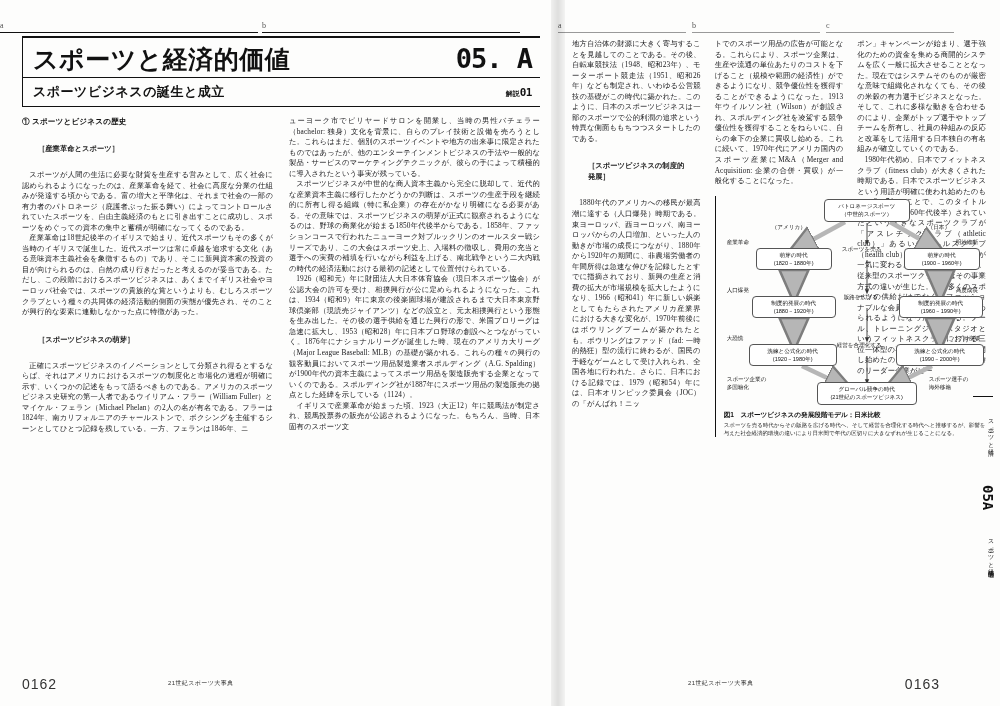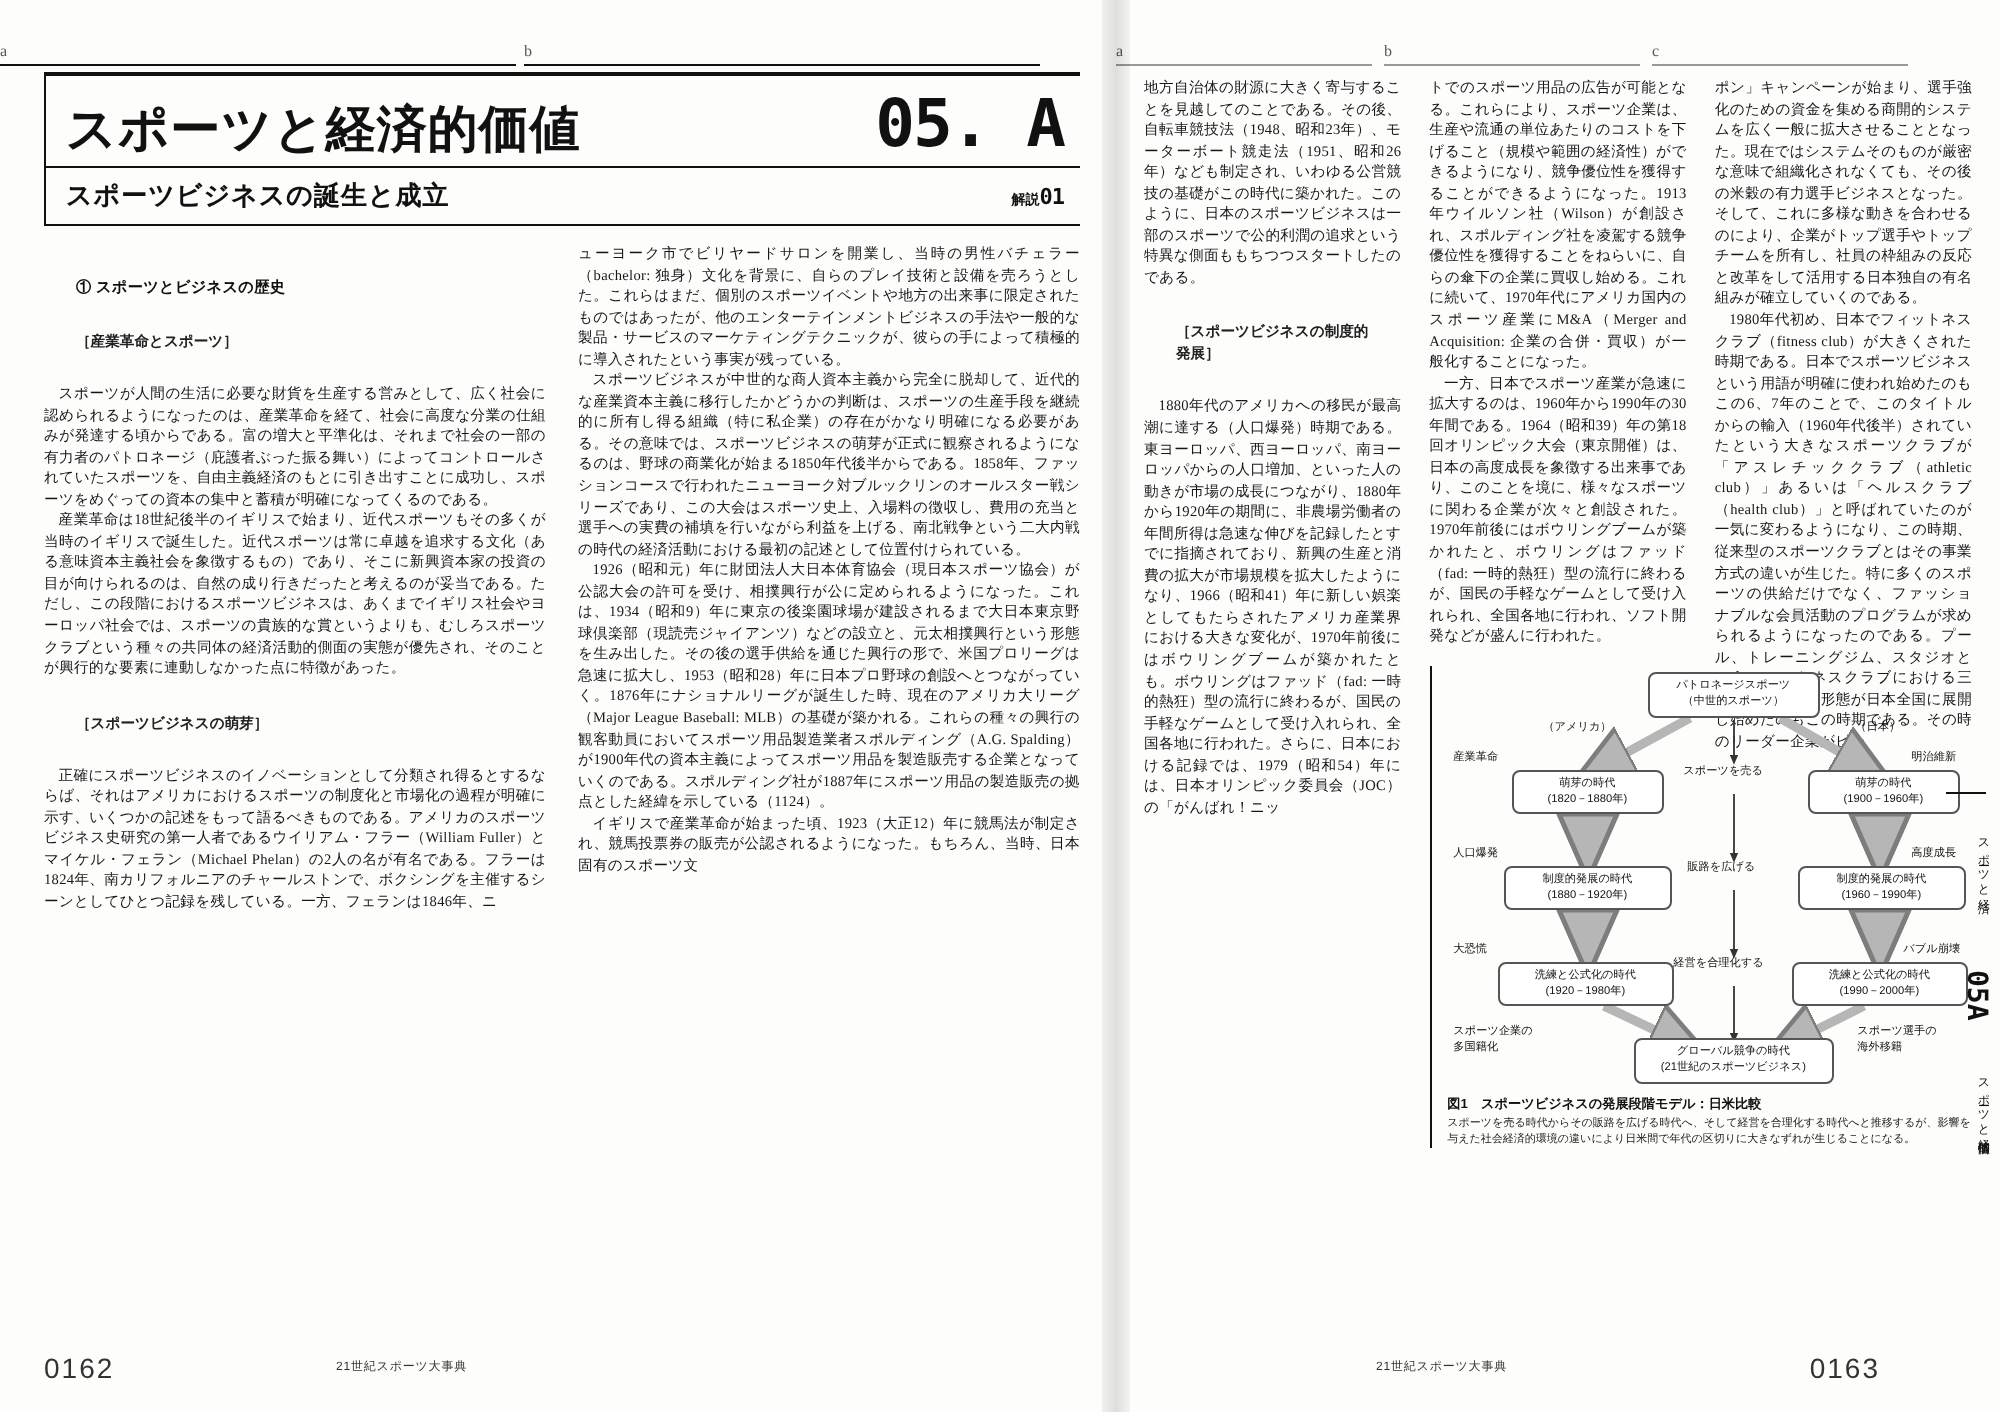--- a/index.html
+++ b/index.html
@@ -47,21 +47,21 @@
     padding:7px 8px 5px 10px;
     border-bottom:1px solid #111;
   }
   .maintitle{
     font-family:"Liberation Sans",sans-serif;
     font-size:25px;font-weight:700;letter-spacing:0.5px;line-height:1.05;
     color:#111;
   }
   .chapnum{
     font-family:"DejaVu Sans Mono",monospace;
-    font-size:33px;font-weight:700;letter-spacing:-1px;color:#111;
+    font-size:27px;font-weight:700;letter-spacing:-1px;color:#111;
     line-height:1;white-space:nowrap;text-align:center;
   }
   .subtitle-row{
     display:flex;align-items:center;justify-content:space-between;
     padding:5px 8px 5px 10px;
   }
   .subtitle{
     font-family:"Liberation Sans",sans-serif;
     font-size:13px;font-weight:700;color:#111;letter-spacing:0.5px;
   }
@@ -84,21 +84,21 @@
     font-size:7.3px;
     line-height:10.55px;
     text-align:justify;
     text-justify:inter-character;
     color:#17171a;
     text-indent:7.3px;
     letter-spacing:0.02em;
   }
   p.bt.noind{text-indent:0;}
   p.hd{
-    margin:16px;font-family:"Liberation Sans",sans-serif;
+    margin:0;font-family:"Liberation Sans",sans-serif;
     font-size:7.6px;line-height:11px;font-weight:700;color:#111;text-indent:0;
     letter-spacing:0.02em;
   }
   p.hd2{
     margin:16px;font-family:"Liberation Sans",sans-serif;
     font-size:7.3px;line-height:11px;font-weight:700;color:#222;text-indent:0;
   }
 
   
   .figure{
@@ -229,21 +229,20 @@
     <div class="cols" style="margin-top:17px;">
 
       <div class="col">
         <p class="bt noind">地方自治体の財源に大きく寄与することを見越してのことである。その後、自転車競技法（1948、昭和23年）、モーターボート競走法（1951、昭和26年）なども制定され、いわゆる公営競技の基礎がこの時代に築かれた。このように、日本のスポーツビジネスは一部のスポーツで公的利潤の追求という特異な側面ももちつつスタートしたのである。</p>
         <p class="hd2">［スポーツビジネスの制度的発展］</p>
         <p class="bt">1880年代のアメリカへの移民が最高潮に達する（人口爆発）時期である。東ヨーロッパ、西ヨーロッパ、南ヨーロッパからの人口増加、といった人の動きが市場の成長につながり、1880年から1920年の期間に、非農場労働者の年間所得は急速な伸びを記録したとすでに指摘されており、新興の生産と消費の拡大が市場規模を拡大したようになり、1966（昭和41）年に新しい娯楽としてもたらされたアメリカ産業界における大きな変化が、1970年前後にはボウリングブームが築かれたとも。ボウリングはファッド（fad: 一時的熱狂）型の流行に終わるが、国民の手軽なゲームとして受け入れられ、全国各地に行われた。さらに、日本における記録では、1979（昭和54）年には、日本オリンピック委員会（JOC）の「がんばれ！ニッ</p>
       </div>
 
       <div class="col">
         <p class="bt noind">トでのスポーツ用品の広告が可能となる。これらにより、スポーツ企業は、生産や流通の単位あたりのコストを下げること（規模や範囲の経済性）ができるようになり、競争優位性を獲得することができるようになった。1913年ウイルソン社（Wilson）が創設され、スポルディング社を凌駕する競争優位性を獲得することをねらいに、自らの傘下の企業に買収し始める。これに続いて、1970年代にアメリカ国内のスポーツ産業にM&amp;A（Merger and Acquisition: 企業の合併・買収）が一般化することになった。</p>
-        <p class="bt">一方、日本でスポーツ産業が急速に拡大するのは、1960年から1990年の30年間である。1964（昭和39）年の第18回オリンピック大会（東京開催）は、日本の高度成長を象徴する出来事であり、このことを境に、様々なスポーツに関わる企業が次々と創設された。1970年前後にはボウリングブームが築かれたと、ボウリングはファッド（fad: 一時的熱狂）型の流行に終わるが、国民の手軽なゲームとして受け入れられ、全国各地に行われ、ソフト開発などが盛んに行われた。</p>
 
         <div class="figure" style="width:272px;">
           <div class="diagram">
 
             <svg width="272" height="212" viewBox="0 0 272 212" style="position:absolute;left:0;top:0;">
               <defs>
                 <marker id="thickhead" markerWidth="7" markerHeight="7" refX="3.2" refY="3.3" orient="auto">
                   <path d="M0,0.4 L6.6,3.3 L0,6.2 z" fill="#b6b6b6" stroke="#7d7d7d" stroke-width="0.5"></path>
                 </marker>
                 <marker id="thinhead" markerWidth="6" markerHeight="6" refX="3" refY="3" orient="auto">

